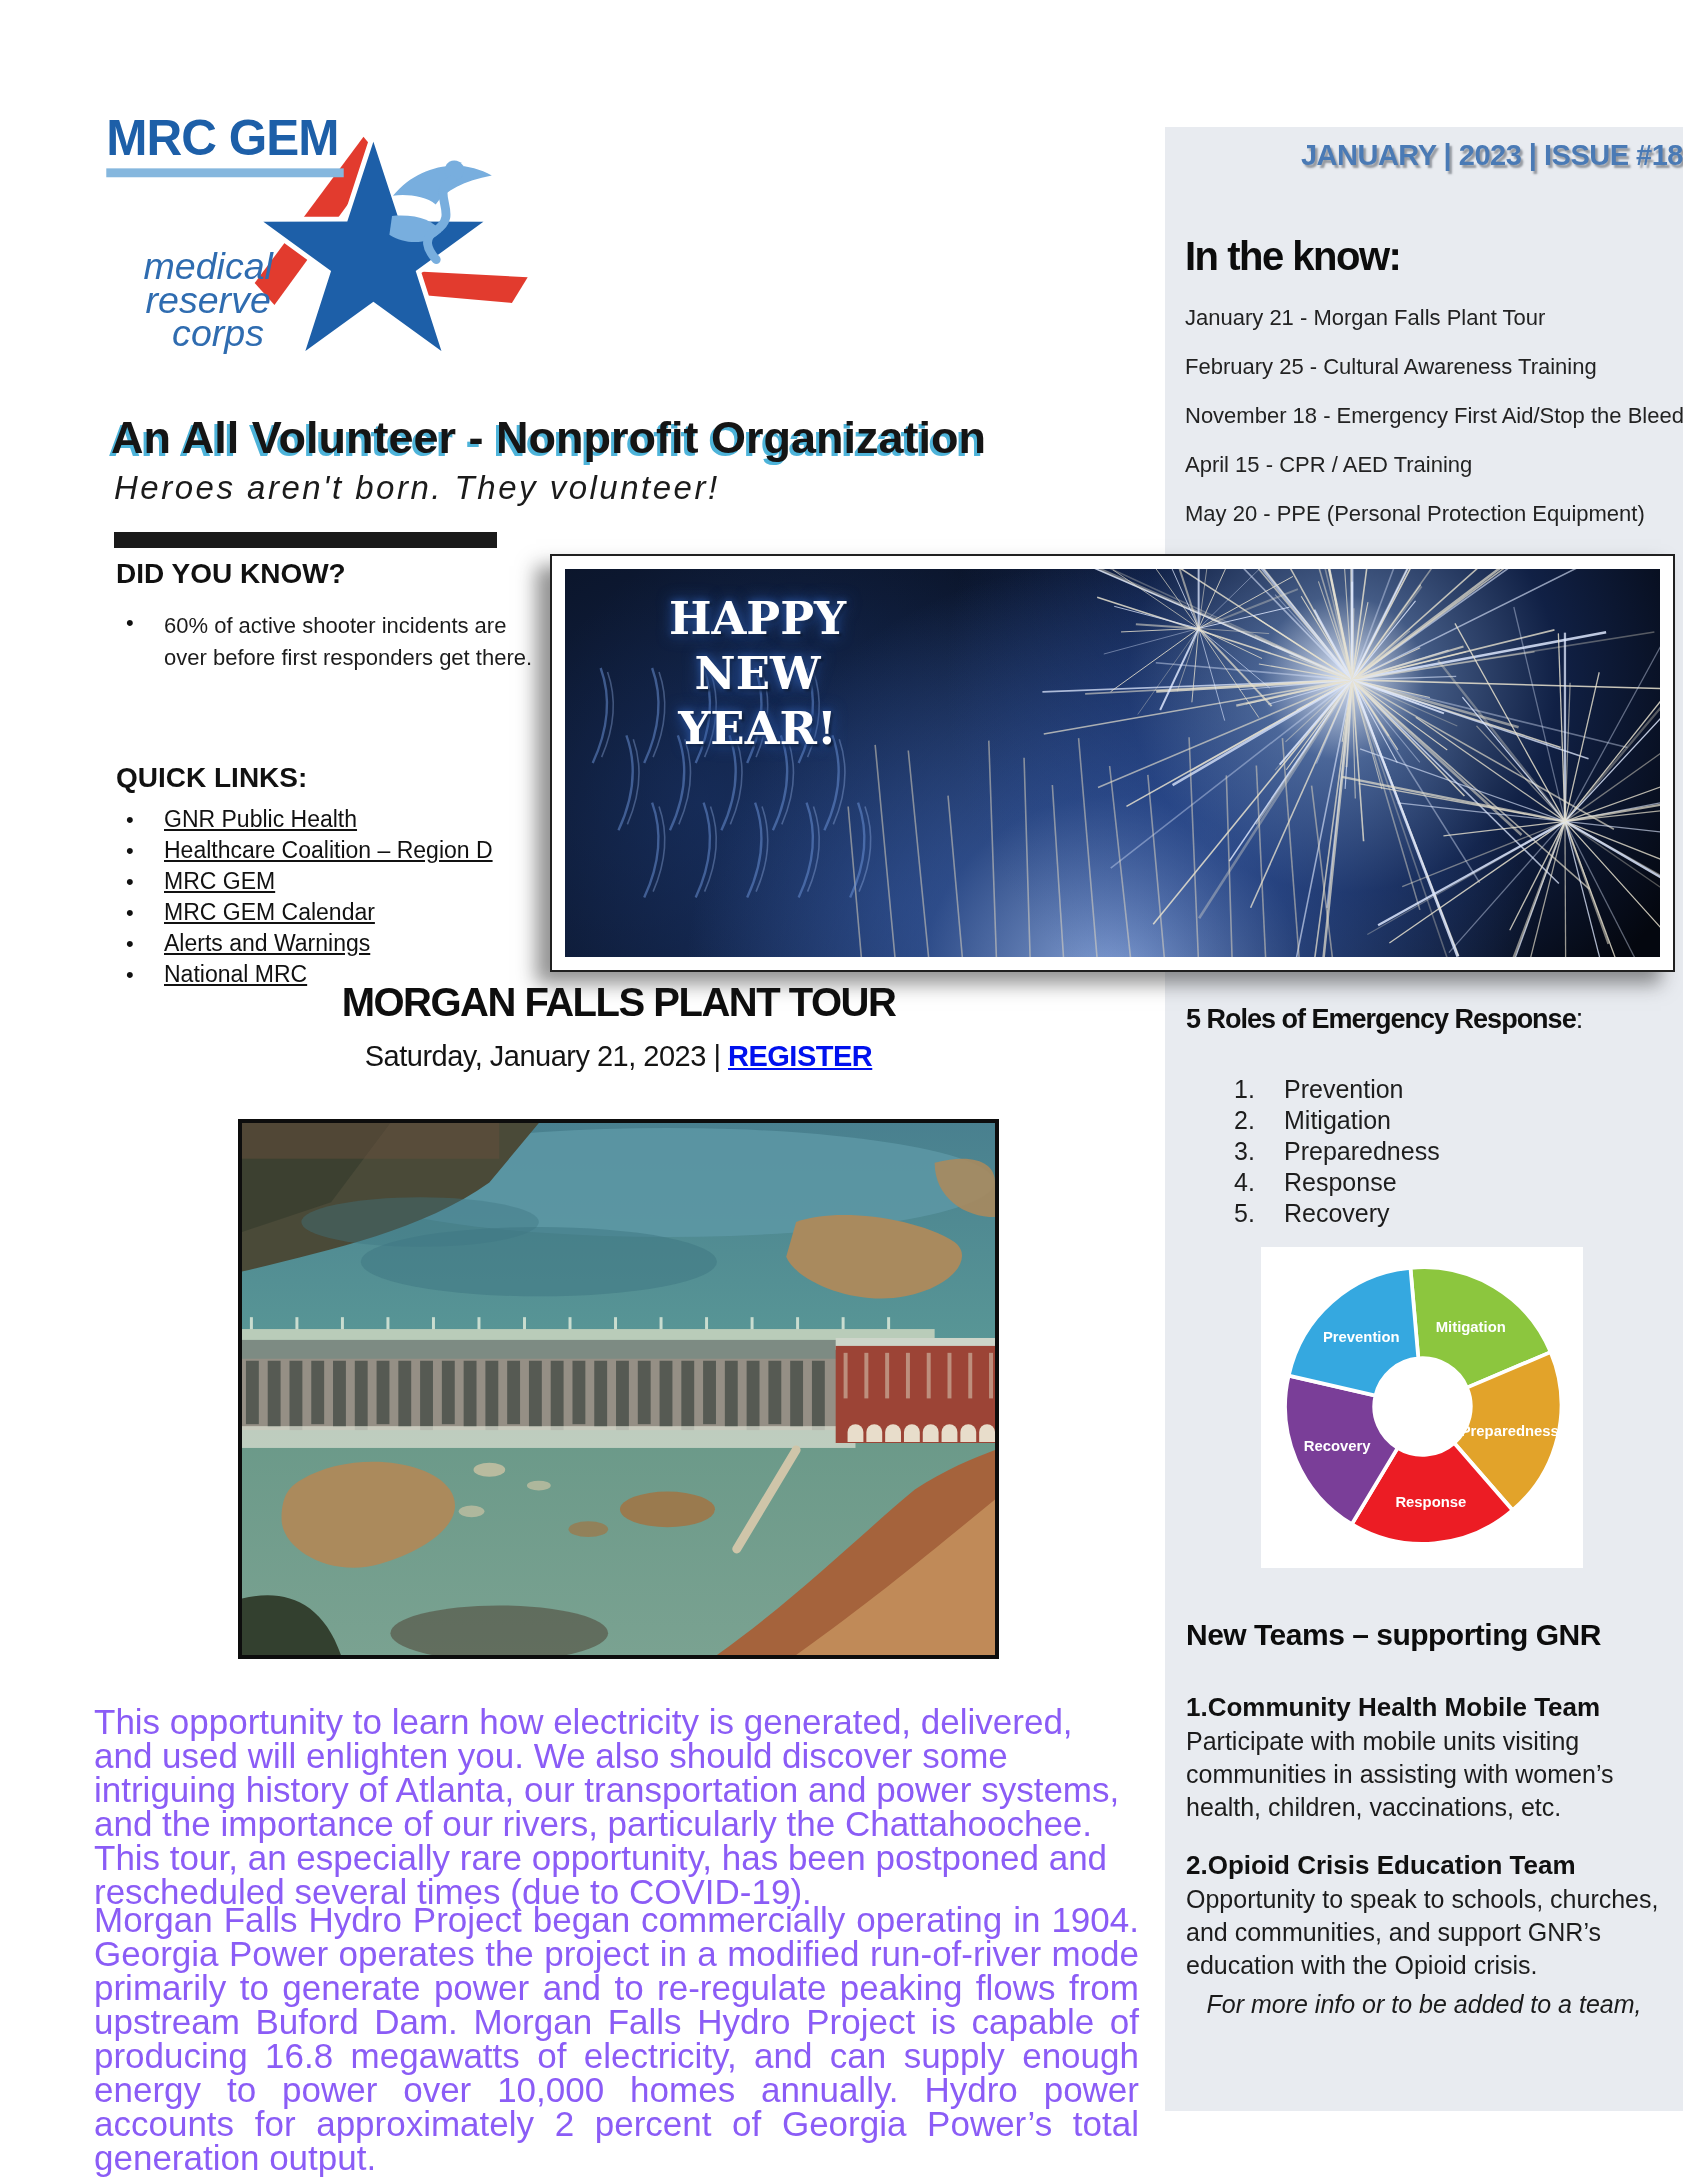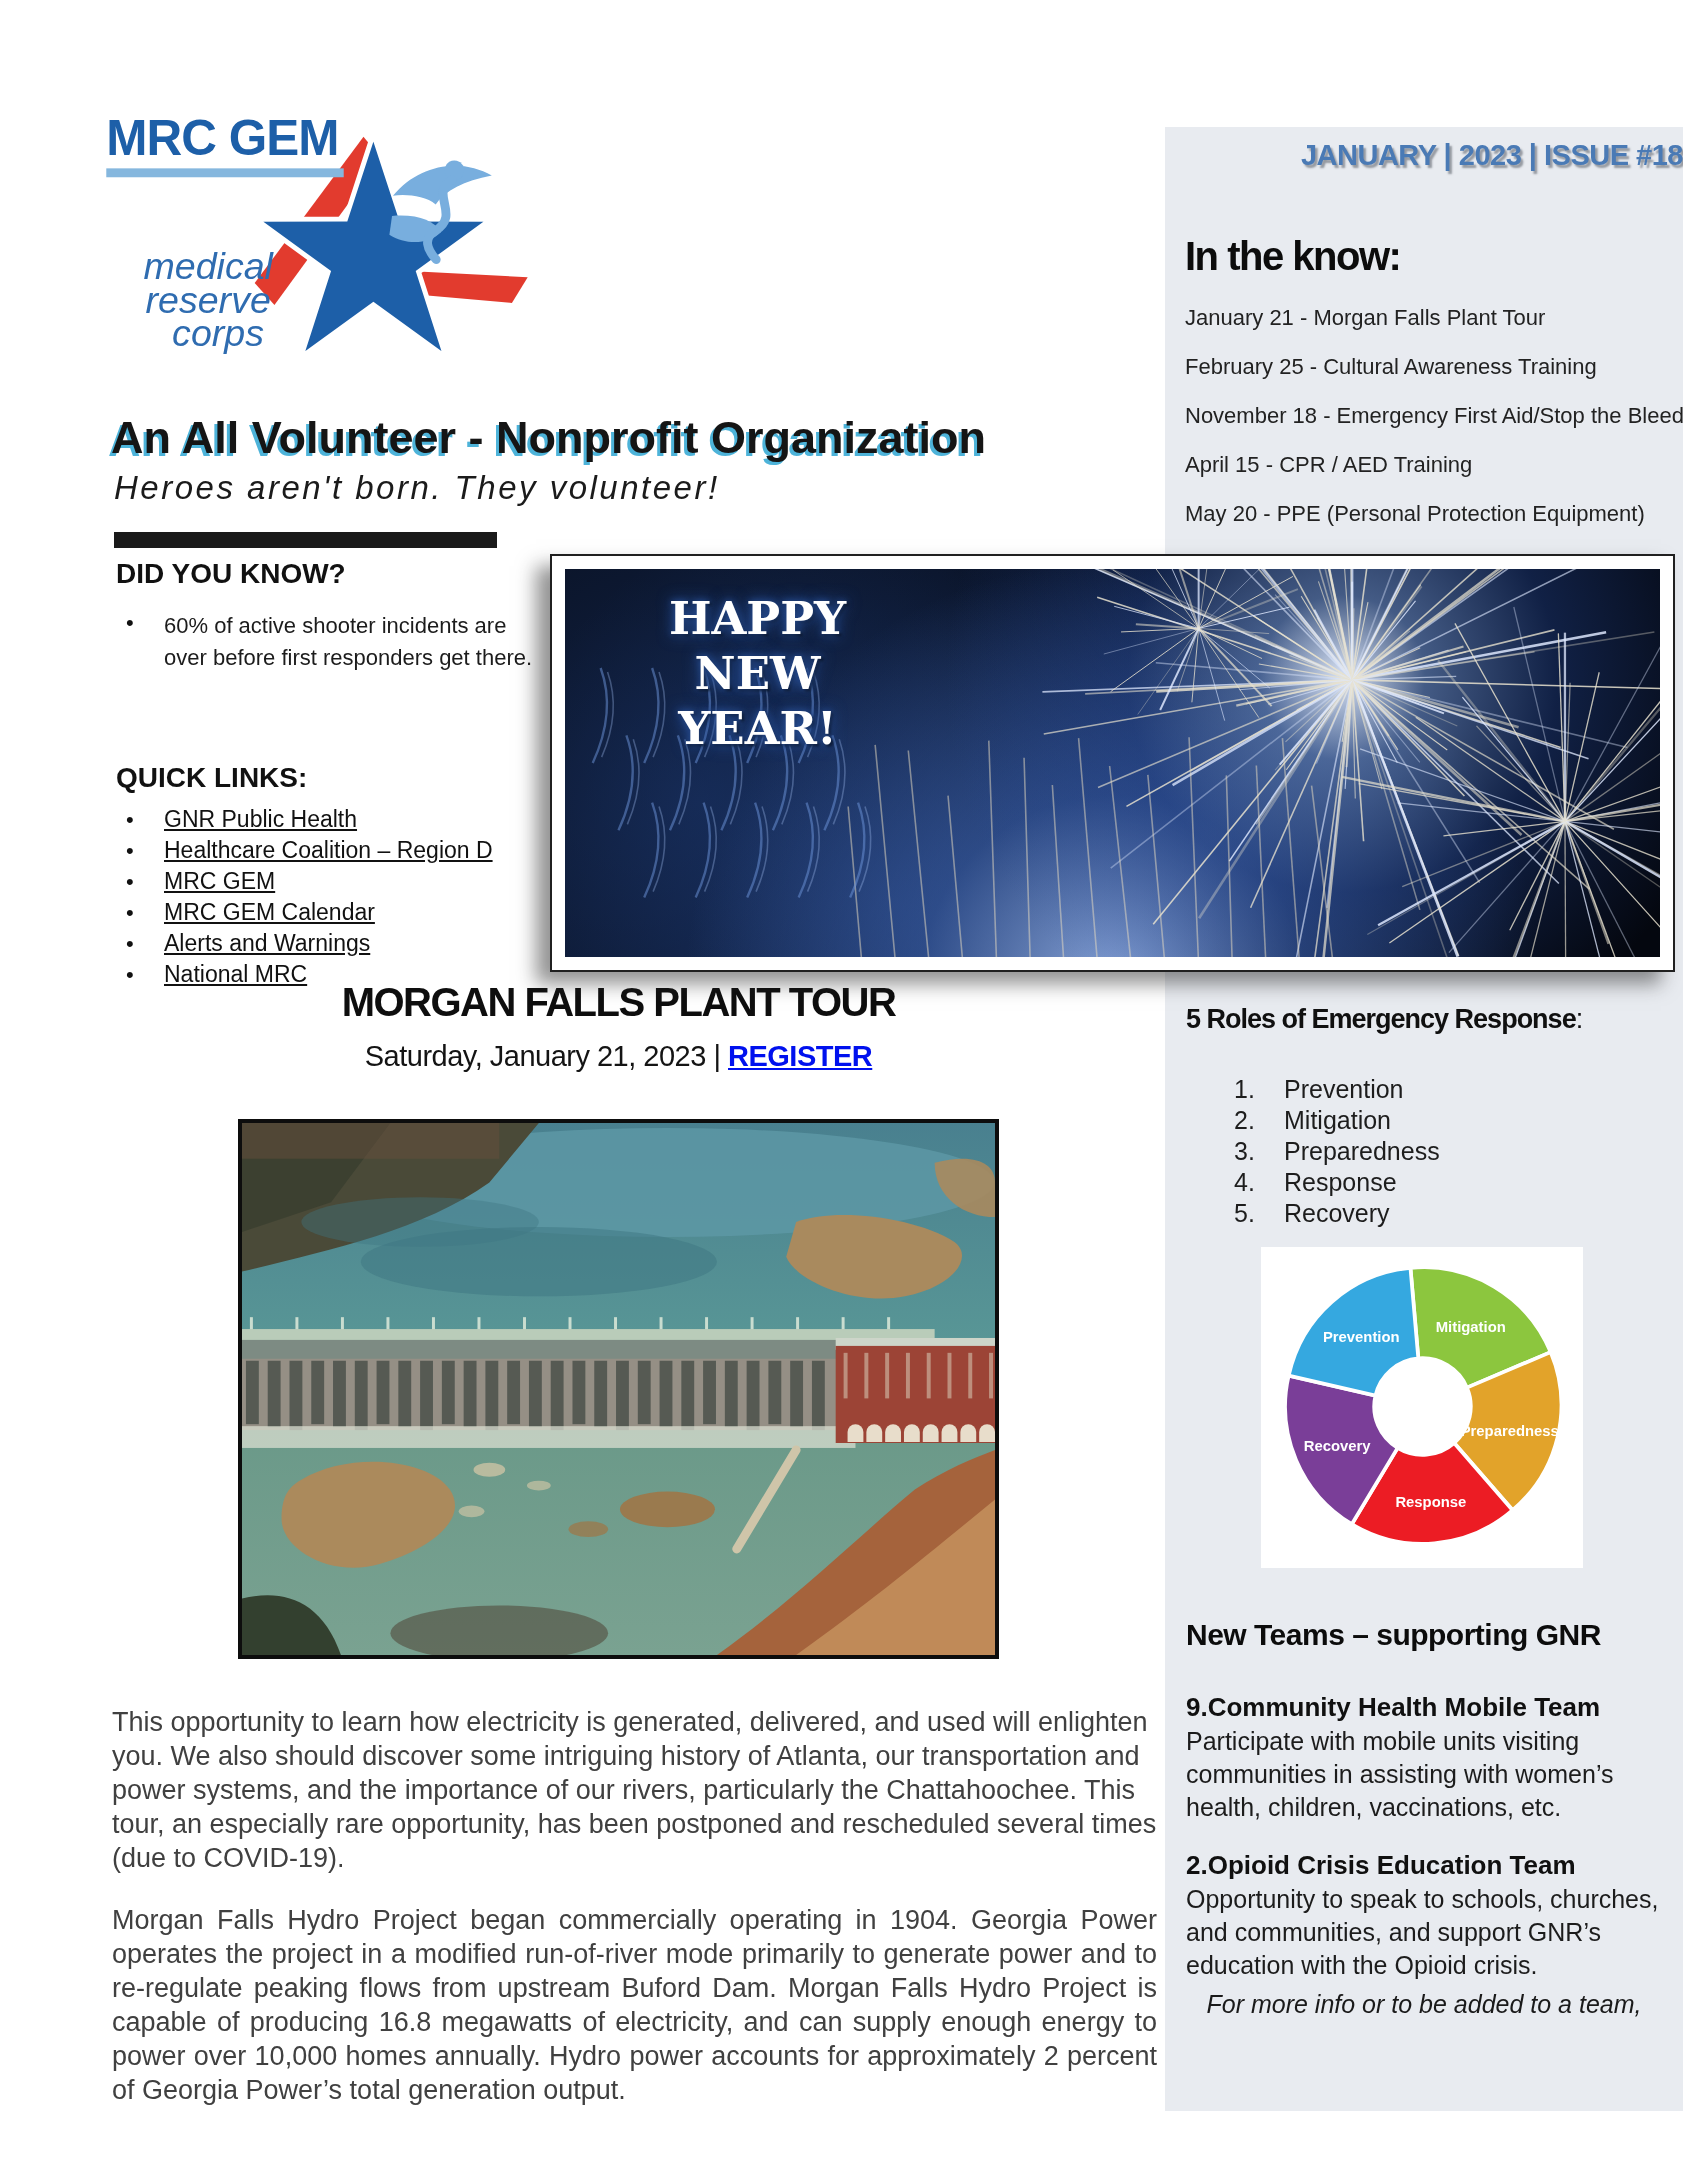--- a/index.html
+++ b/index.html
@@ -69,21 +69,21 @@
 
   .new-teams{left:1186px;top:1618px;width:477px;}
   .nt-heading{font-size:30px;font-weight:800;letter-spacing:-0.5px;color:#0c0c0c;margin:0;}
   .team-title{font-size:26px;font-weight:800;color:#101010;margin:40px 0 2px 0;}
   .team-title.second{margin-top:26px;}
   .team-body{font-size:25px;line-height:33px;color:#1c1c1c;width:473px;}
   .contact{left:1165px;top:1988px;width:518px;text-align:center;font-style:italic;font-size:25px;line-height:33px;color:#1a1a1a;}
   .email-link{color:#0011ee;text-decoration:underline;cursor:pointer;}
 
   
-  .para{left:112px;width:1045px;font-size:27px;line-height:34px;color:#404040;}
+  .para{left:94px;width:1045px;font-size:35px;line-height:34px;color:#8b5cf6;}
   .para-1{top:1705px;}
   .para-2{top:1903px;text-align:justify;}
 </style>
 </head>
 <body>
 
 <div class="page">
 
   <div class="abs sidebar-bg"></div>
 
@@ -537,21 +537,21 @@
       <text class="donut-label" x="94" y="90">Prevention</text>
       <text class="donut-label" x="212" y="80">Mitigation</text>
       <text class="donut-label" x="254" y="192">Preparedness</text>
       <text class="donut-label" x="169" y="268">Response</text>
       <text class="donut-label" x="68" y="208">Recovery</text>
     </svg>
   </div>
 
   <div class="abs new-teams">
     <div class="nt-heading">New Teams – supporting GNR</div>
-    <div class="team-title">9.Community Health Mobile Team</div>
+    <div class="team-title">1.Community Health Mobile Team</div>
     <div class="team-body">Participate with mobile units visiting communities in assisting with women’s health, children, vaccinations, etc.</div>
     <div class="team-title second">2.Opioid Crisis Education Team</div>
     <div class="team-body">Opportunity to speak to schools, churches, and communities, and support GNR’s education with the Opioid crisis.</div>
   </div>
 
   <div class="abs contact">
     <div>For more info or to be added to a team,</div>
   </div>
 
   <div class="abs para para-1">This opportunity to learn how electricity is generated, delivered, and used will enlighten you.  We also should discover some intriguing history of Atlanta, our transportation and power systems, and the importance of our rivers, particularly the Chattahoochee.  This tour, an especially rare opportunity, has been postponed and rescheduled several times (due to COVID-19).</div>

